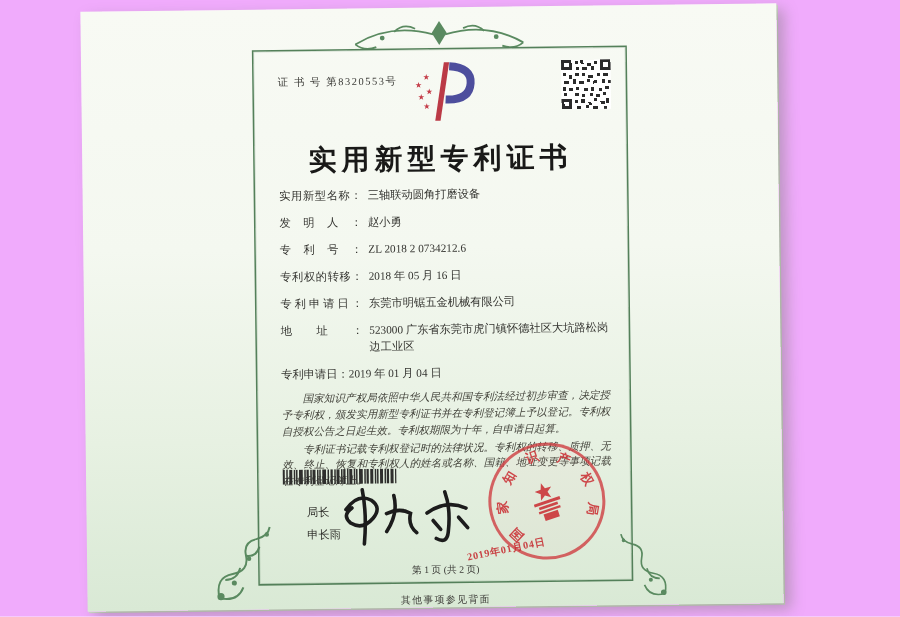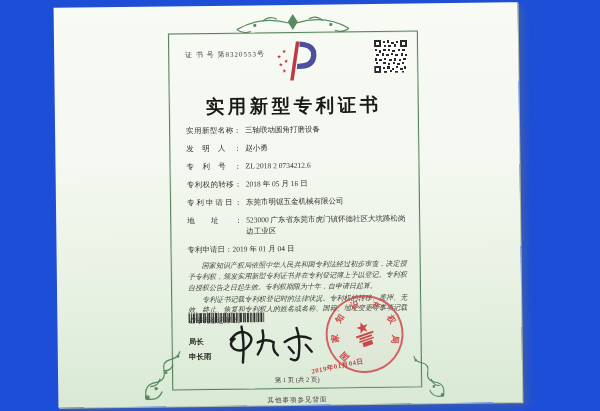--- a/index.html
+++ b/index.html
@@ -1,17 +1,17 @@
 <!DOCTYPE html>
 <html><head>
 <meta charset="utf-8">
 <style>
   * { margin:0; padding:0; box-sizing:border-box; }
   body { font-family:"Liberation Serif","DejaVu Serif",serif; }
-  .stage { position:relative; width:600px; height:411px; background:#1d4ed8; overflow:hidden; }
+  .stage { position:relative; width:600px; height:411px; background:#f0abfc; overflow:hidden; }
 
   .paper {
     position:absolute; left:56px; top:5px; width:464px; height:400px;
     background:linear-gradient(180deg,#f8faf4 0%,#f4f8f0 40%,#e7f1e2 72%,#d9e9d5 100%);
     transform:rotate(-0.7deg);
     box-shadow:5px 4px 9px rgba(110,118,105,.4), 1px 1px 0 #cfd6c8;
   }
 
   .border-box {
     position:absolute; left:114px; top:27px; width:250px; height:357px;
@@ -33,21 +33,21 @@
   .f-value { flex:1; }
   .grant-row { display:flex; font-size:7.5px; line-height:1.4; margin-bottom:6px; }
   .grant-pair { white-space:nowrap; }
   .grant-pair.second { margin-left:26px; }
 
   .paras { margin-top:4px; }
   .paras p { font-size:7px; line-height:1.55; text-indent:2em; text-align:justify;
     font-style:italic; color:#45453d; margin-bottom:1px; }
 
   .barcode { position:absolute; left:16px; top:279px; width:76px; height:10px; }
-  .director { position:absolute; left:16px; top:300px; font-size:7.5px; font-weight:bold;
+  .director { position:absolute; left:32px; top:300px; font-size:7.5px; font-weight:normal;
     color:#2e2e2a; line-height:15px; }
   .signature { position:absolute; left:48px; top:286px; width:100px; height:48px; }
 
   .seal { position:absolute; left:153px; top:263px; width:78px; height:78px;
     border:2.5px solid rgba(208,62,66,.8); border-radius:50%;
     transform:rotate(-18deg); background:rgba(230,120,120,.04); }
   .seal-char { position:absolute; left:50%; top:50%; width:11px; height:11px; margin:-5.5px;
     display:flex; align-items:center; justify-content:center;
     font-size:8.5px; font-weight:bold; color:rgba(203,55,60,.92);
     transform-origin:50% 50%; }

